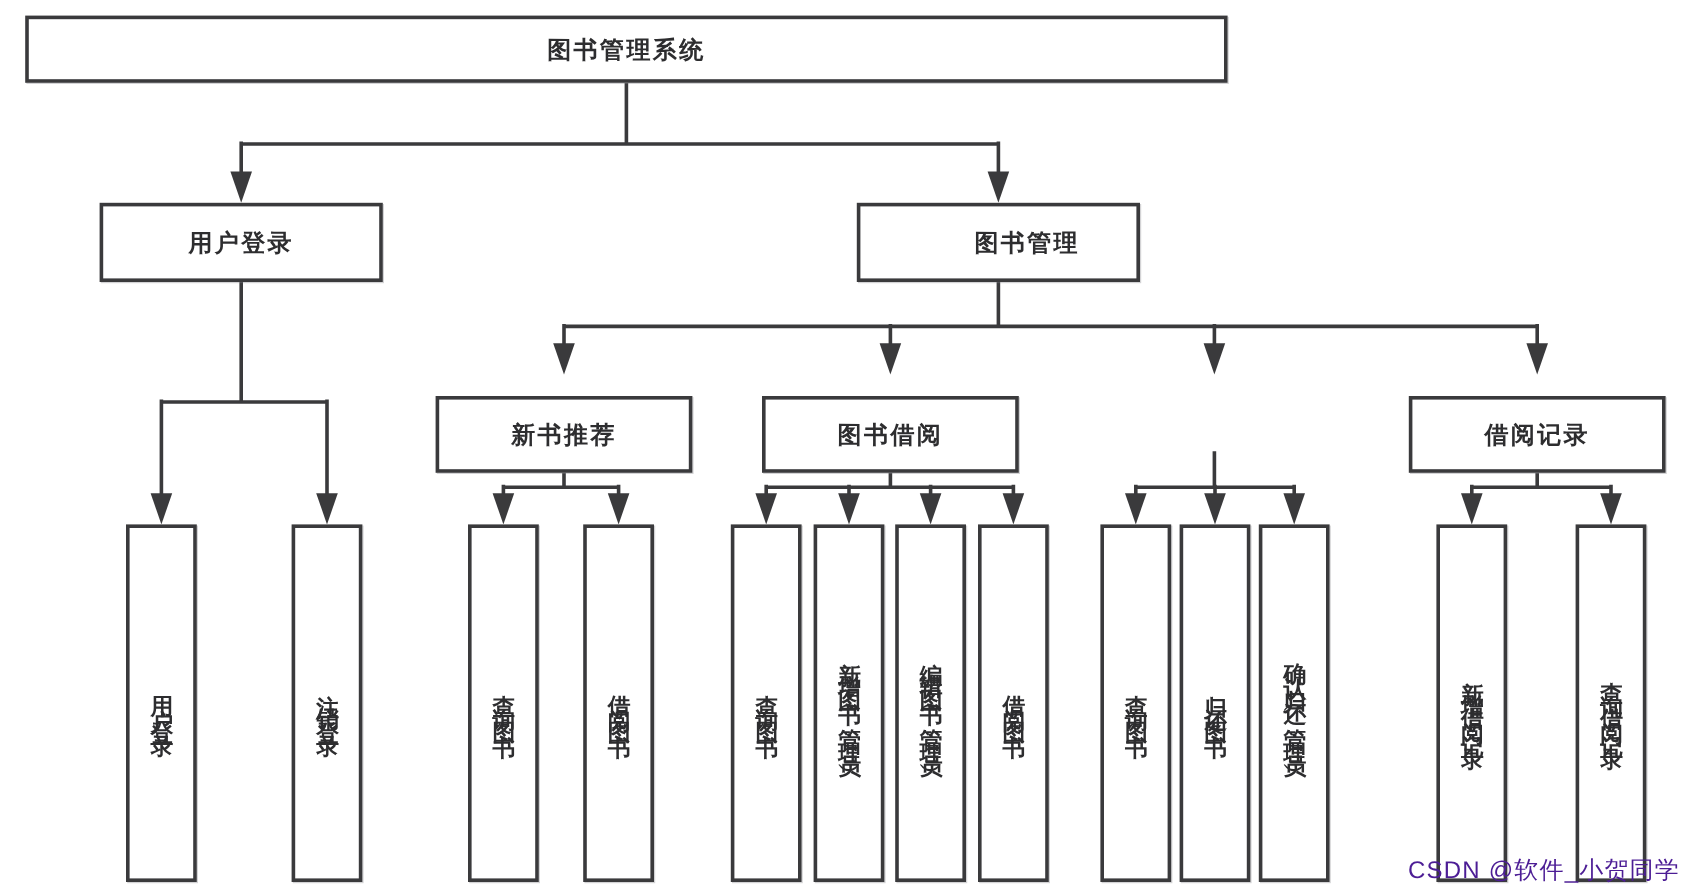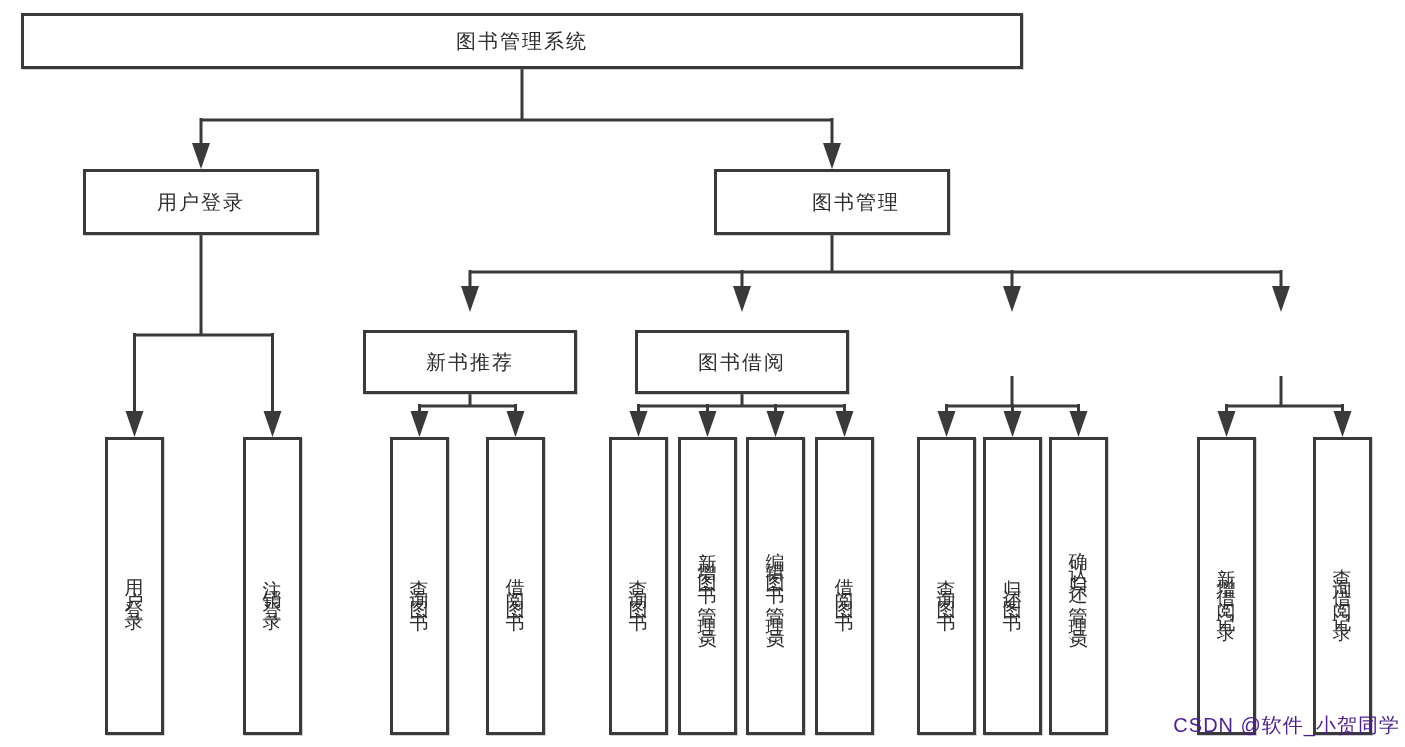--- a/index.html
+++ b/index.html
@@ -7,20 +7,21 @@
     position:relative; width:1405px; height:747px; background:#ffffff;
     font-family:"Liberation Sans","DejaVu Sans",sans-serif; overflow:hidden;
   }
   .connectors { position:absolute; left:0; top:0; width:1405px; height:747px; }
   .node {
     position:absolute; box-sizing:border-box;
     border:3px solid #3a3a3c; background:#ffffff;
     display:flex; align-items:center; justify-content:center;
     color:#2d2d2f;
     box-shadow:1px 1px 0 rgba(130,130,135,0.35);
+    font-weight:bold;
   }
   .hlabel { font-size:20px; letter-spacing:2px; white-space:nowrap; }
   .root  { left:21px;  top:13px;  width:1002px; height:56px; }
   .lv2-a { left:83px;  top:169px; width:236px;  height:66px; }
   .lv2-b { left:714px; top:169px; width:236px;  height:66px;padding-left:48px; }
   .lv3   { top:330px; width:214px; height:64px; }
   .leaf  { top:437px; width:59px;  height:298px; }
   .vtext {
     writing-mode:vertical-rl; text-orientation:mixed;
     font-size:19px; letter-spacing:11px; line-height:1;
@@ -86,20 +87,23 @@
   <div class="node lv2-b">
     <span class="hlabel">图书管理</span>
   </div>
 
   <div class="node lv3" style="left:363px">
     <span class="hlabel">新书推荐</span>
   </div>
   <div class="node lv3" style="left:635px">
     <span class="hlabel">图书借阅</span>
   </div>
+  <div class="node lv3" style="left:1174px">
+    <span class="hlabel">借阅记录</span>
+  </div>
 
   <div class="node leaf" style="left:105px">
     <span class="vtext">用户登录</span>
   </div>
   <div class="node leaf" style="left:243px">
     <span class="vtext">注销登录</span>
   </div>
 
   <div class="node leaf" style="left:390px">
     <span class="vtext">查询图书</span>

